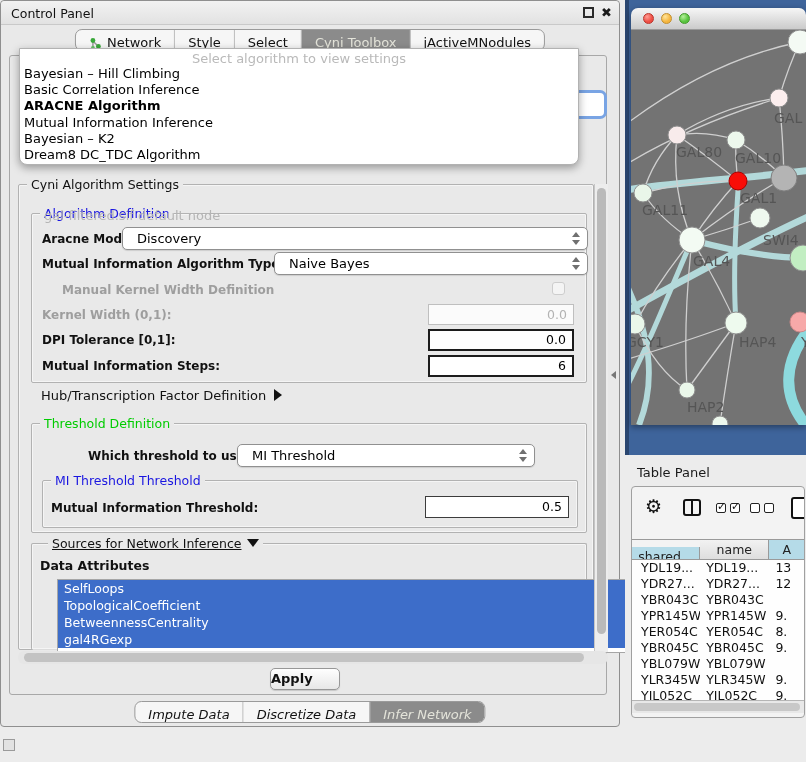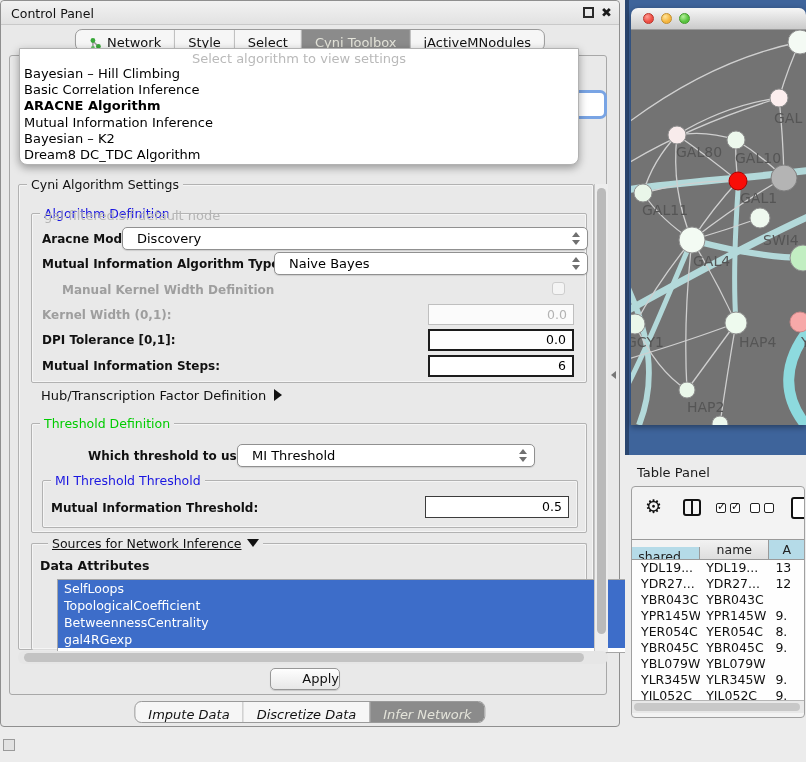--- a/index.html
+++ b/index.html
@@ -74,22 +74,22 @@
   .attr-item { background:#3d6dc9; color:#fff; font-size:12.5px; line-height:17px; padding-left:6px; width:calc(100% - 13px); }
   .attr-scroll { position:absolute; right:0; top:0; width:13px; height:100%; background:#f1f1f1; border-left:1px solid #d0d0d0; }
   .attr-thumb { position:absolute; left:2px; top:2px; width:8px; height:42px; background:#cdcdcd; border-radius:4px; }
 
   .vscroll { position:absolute; left:584px; top:128px; width:14px; height:468px; background:#ededed; border-left:1px solid #c6c6c6; }
   .vscroll .thumb { position:absolute; left:2px; top:4px; width:9px; height:446px; background:#bababa; border-radius:5px; }
   .hscroll { position:absolute; left:8px; top:595px; width:590px; height:13px; background:#e6e6e6; border-radius:6px; }
   .hscroll .thumb { position:absolute; left:6px; top:2px; width:560px; height:9px; background:#c3c3c3; border-radius:5px; }
 
   .apply-btn { position:absolute; left:260px; top:612px; width:70px; height:22px; border:1px solid #979797; border-radius:5px;
-    background:linear-gradient(#fefefe,#e7e7e7); font-size:13px; text-align:right; line-height:20px; color:#111;
-    box-shadow:0 1px 1px rgba(0,0,0,.15); }
+    background:linear-gradient(#fefefe,#e7e7e7); font-size:13px; text-align:left; line-height:20px; color:#111;
+    box-shadow:0 1px 1px rgba(0,0,0,.15);font-weight:bold; }
 
   .bl-icon { position:absolute; left:3px; top:739px; width:12px; height:12px; border:1.5px solid #9a9a9a; background:#e2e2e2; }
   .split-arrow { position:absolute; left:611px; top:371px; width:0; height:0; border-top:4px solid transparent;
     border-bottom:4px solid transparent; border-right:5px solid #777; }
 
   
   .net-area { position:absolute; left:625px; top:0; width:181px; height:455px; background:#3e649b; }
   .net-area .dark-strip { position:absolute; left:0; top:0; width:4px; height:100%; background:#2a4670; }
   .net-window { position:absolute; left:6px; top:8px; width:175px; height:417px; border-radius:7px 7px 0 0; overflow:hidden;
     box-shadow:0 2px 6px rgba(0,0,0,.4); }

